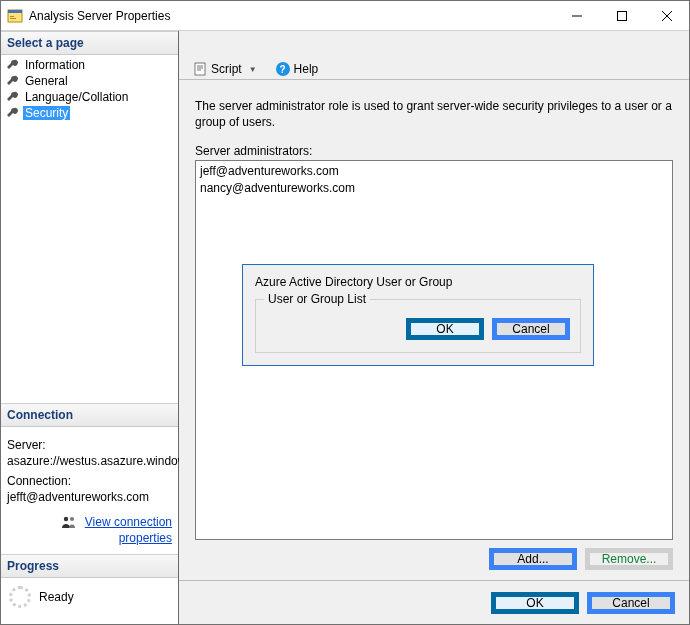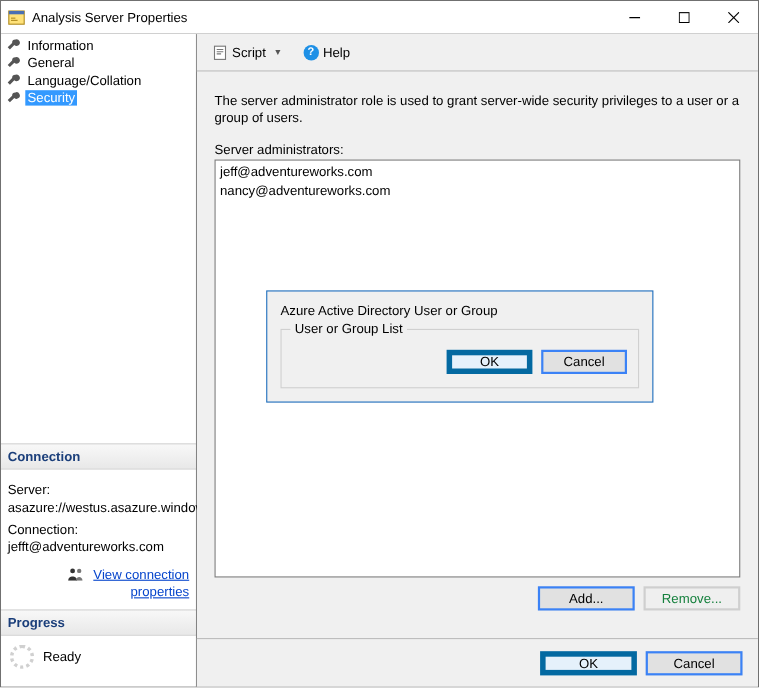--- a/index.html
+++ b/index.html
@@ -29,31 +29,31 @@
 .left-spacer { flex:1; background:#fff;}
 
 .conn-body { background:#fff; padding:6px 6px 8px 6px; font-size:12px; line-height:1.35;}
 .conn-body .lbl { margin-top:4px; }
 .link { color:#0645cc; text-decoration:underline;}
 .people-icon { width:16px; height:12px; display:inline-block; vertical-align:middle; margin-right:4px;}
 .progress-body { background:#fff; padding:8px 8px 16px 8px; display:flex; align-items:center; gap:8px;}
 .spinner { width:22px; height:22px; border:3px dotted #d0d0d0; border-radius:50%;}
 
 .right-col { flex:1; display:flex; flex-direction:column; background:#f0f0f0; min-width:0;}
-.toolbar { height:34px; background:#f0f0f0; border-bottom:1px solid #bdbdbd; display:flex; align-items:center; padding:0 8px; gap:4px;}
+.toolbar { height:34px; background:#f0f0f0; border-bottom:1px solid #bdbdbd; display:flex; align-items:flex-end; padding:0 8px; gap:4px;margin-top:15px;}
 .toolbar .tb-btn { display:flex; align-items:center; gap:4px; padding:3px 6px; cursor:default;}
 .toolbar .dd-arrow { font-size:8px; color:#555; padding:0 3px;}
 .help-icon { width:14px; height:14px; border-radius:50%; background:#1e90e6; color:#fff; display:flex; align-items:center; justify-content:center; font-size:10px; font-weight:bold;}
 
 .content { flex:1; padding:18px 16px 10px 16px; overflow:hidden; position:relative;}
 .desc { margin-bottom:14px; line-height:1.35;}
 .list-label { margin-bottom:2px;}
 .admins { width:100%; height:380px; background:#fff; border:1px solid #7a7a7a; padding:2px 4px; font-size:12px; line-height:1.35; overflow:hidden;}
 .btn-row { display:flex; justify-content:flex-end; gap:8px; margin-top:8px;}
-.btn { min-width:88px; height:22px; background:#e1e1e1; border:2px solid #3b82f6; display:flex; align-items:center; justify-content:center; font-size:12px; cursor:default; padding:0 10px;}
+.btn { min-width:88px; height:22px; background:#e1e1e1; border:5px solid #3b82f6; display:flex; align-items:center; justify-content:center; font-size:12px; cursor:default; padding:0 10px;}
 .btn.primary { border:5px solid #0369a1; background:#e5f1fb;}
 .btn.disabled { color:#15803d; background:#efefef; border-color:#cfcfcf;}
 
 .footer { height:44px; border-top:1px solid #bdbdbd; background:#f0f0f0; display:flex; align-items:center; justify-content:flex-end; padding:0 14px; gap:8px;}
 
 .modal { position:absolute; left:242px; top:264px; width:352px; background:#f0f0f0; border:1px solid #1e6fbf; box-shadow:none;}
 .modal-title { padding:10px 12px 4px 12px; font-size:12px;}
 .modal-inner { margin:6px 12px 12px 12px; border:1px solid #d0d0d0; padding:8px 10px 12px 10px; position:relative;}
 .modal-inner .legend { position:absolute; top:-8px; left:8px; background:#f0f0f0; padding:0 4px; font-size:12px;}
 .modal-inner input { width:100%; height:20px; border:1px solid #6699cc; padding:0 4px; font-size:12px; font-family:inherit;}
@@ -90,20 +90,21 @@
         <svg width="10" height="10">
             <line x1="0" y1="0" x2="10" y2="10" stroke="#000"></line>
             <line x1="10" y1="0" x2="0" y2="10" stroke="#000"></line>
           </svg>
       </div>
     </div>
   </div>
 
   <div class="body">
     <div class="left-col">
+      <div class="panel-header">Select a page</div>
       <div class="nav">
         <div class="nav-item">
           <span class="wrench">
               <svg width="14" height="14" viewBox="0 0 14 14">
                 <path d="M9 2a3 3 0 0 0-3 3l-4 4 2 2 4-4a3 3 0 1 0 1-5z" fill="#555"></path>
               </svg>
             </span>
           <span class="label">Information</span>
         </div>
         <div class="nav-item">

